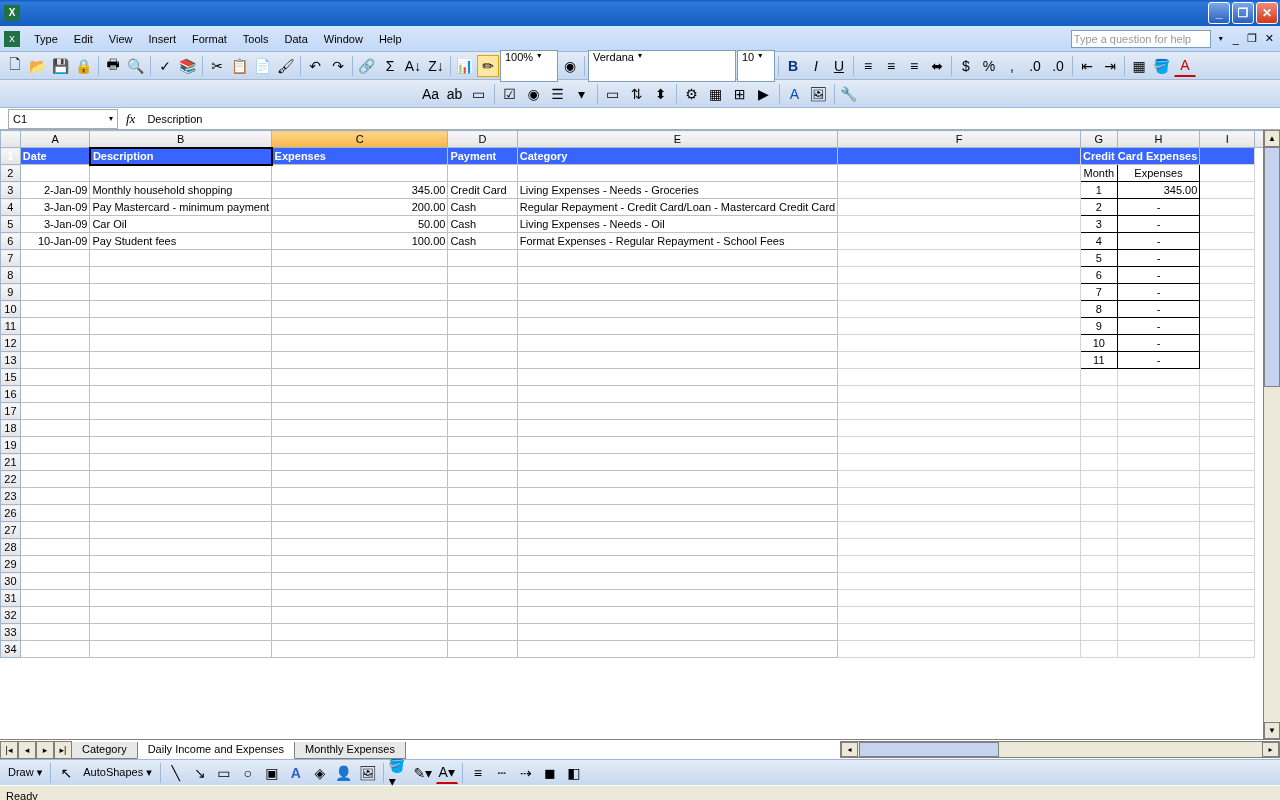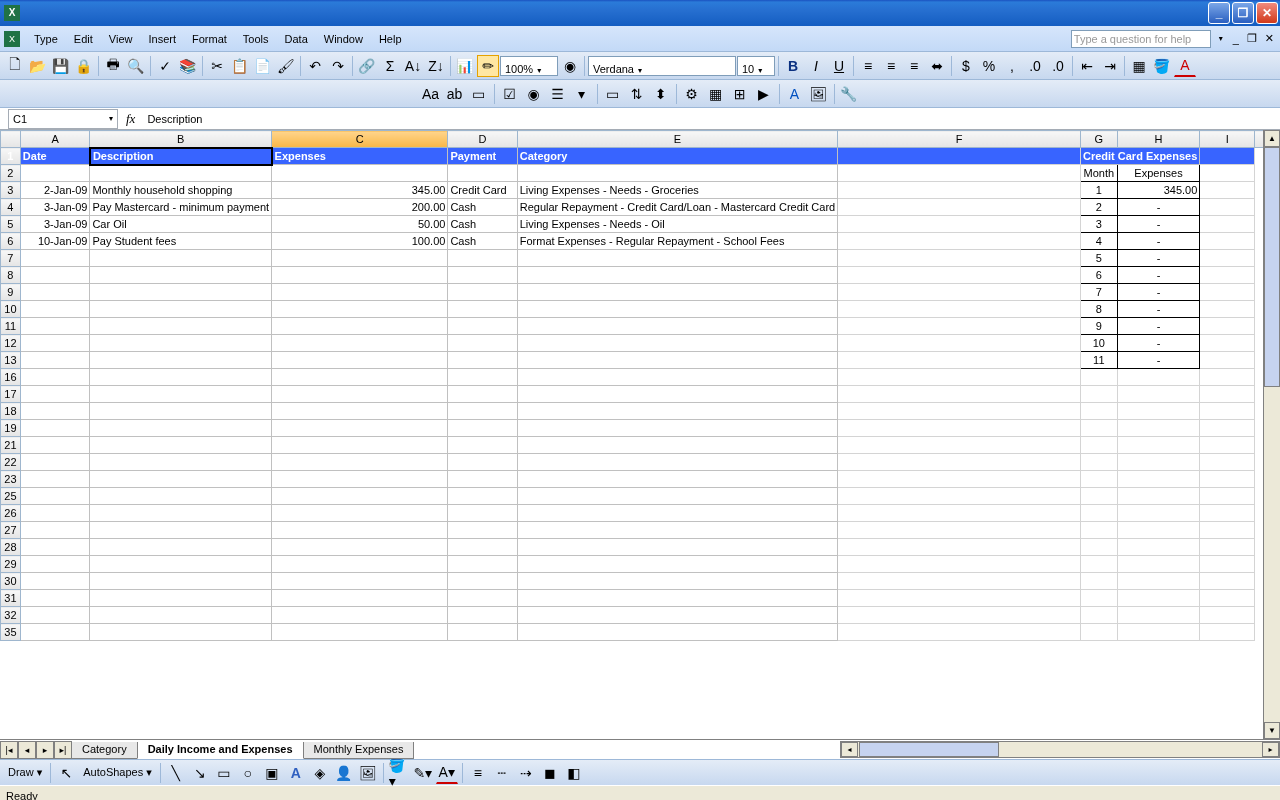--- a/index.html
+++ b/index.html
@@ -19,21 +19,21 @@
 .menubar .xlicon { width:16px; height:16px; background:#207245; color:#fff; font-size:9px; text-align:center; line-height:16px; margin-right:6px; }
 .menubar .mitem { padding:2px 8px; cursor:default; }
 .helpbox { margin-left:auto; display:flex; align-items:center; gap:4px; }
 .helpbox input { width:140px; height:18px; font-size:11px; padding:0 2px; border:1px solid #7f9db9; color:#999; }
 .helpbox .x { font-family:Arial; font-size:11px; padding:0 2px; }
 
 
 .toolbar { height:28px; background:linear-gradient(#e4ecf7,#c7d8ef); display:flex; align-items:center; padding:0 4px; border-bottom:1px solid #9db8d8; gap:1px; }
 .tb-btn { width:22px; height:22px; display:flex; align-items:center; justify-content:center; font-size:14px; cursor:default; border:1px solid transparent; }
 .tb-sep { width:1px; height:20px; background:#9db8d8; margin:0 2px; }
-.tb-combo { height:20px; background:#fff; border:1px solid #7f9db9; display:flex; align-items:flex-end; padding:0 2px 0 4px; font-size:11px; }
+.tb-combo { height:32px; background:#fff; border:1px solid #7f9db9; display:flex; align-items:flex-start; padding:0 2px 0 4px; font-size:11px; }
 .tb-combo .arrow { margin-left:4px; font-size:8px; }
 .toolbar2 { height:28px; background:linear-gradient(#e4ecf7,#c7d8ef); display:flex; align-items:center; justify-content:center; border-bottom:1px solid #9db8d8; gap:2px; }
 
 
 .fbar { height:22px; display:flex; align-items:center; background:#fff; border-bottom:1px solid #a5acb5; }
 .namebox { width:110px; height:20px; border:1px solid #a5acb5; display:flex; align-items:center; padding:0 4px; margin-left:8px; }
 .namebox .arrow { margin-left:auto; font-size:8px; }
 .fx { margin:0 8px; font-style:italic; font-family:serif; font-size:13px; }
 .formula { flex:1; padding:0 4px; }
 
@@ -50,21 +50,21 @@
 .grid td.r { text-align:right; }
 .grid td.c { text-align:center; }
 td.selcell { border:2px solid #000 !important; }
 
 
 .sheetbar { height:20px; background:#fff; border-top:1px solid #808080; display:flex; align-items:center; font-size:11px; }
 .navbtns { display:flex; }
 .navbtn { width:18px; height:18px; border:1px solid #808080; background:#ece9d8; display:flex; align-items:center; justify-content:center; font-size:9px; }
 .tabstrip { display:flex; align-items:flex-end; height:100%; }
 .stab { padding:1px 10px; border:1px solid #808080; border-top:none; background:#fff; margin-left:-1px; position:relative; height:17px; }
-.stab.active { background:#fff; font-weight:bold; border-bottom:1px solid #fff; z-index:1; }
+.stab.active { background:#fff; font-weight:normal; border-bottom:1px solid #fff; z-index:1; }
 .stab.inactive { background:#e8e8e8; }
 .hscroll { margin-left:auto; flex:0 0 440px; height:17px; background:#ece9d8; border:1px solid #808080; position:relative; }
 .hscroll .thumb { position:absolute; left:18px; top:0; width:140px; height:100%; background:#c6d3ef; border:1px solid #808080; }
 .hscroll .ar { position:absolute; top:0; width:17px; height:100%; background:#ece9d8; border:1px solid #808080; display:flex; align-items:center; justify-content:center; font-size:8px; }
 .hscroll .ar.l { left:0; } .hscroll .ar.r { right:0; }
 
 
 .drawbar { height:26px; background:linear-gradient(#e4ecf7,#c7d8ef); border-top:1px solid #9db8d8; display:flex; align-items:center; padding:0 4px; gap:2px; font-size:11px; }
 .drawbar .lbl { padding:0 4px; }
 
@@ -386,20 +386,32 @@
           <td></td>
           <td></td>
           <td></td>
           <td></td>
           <td style="border-color:#d4d4d4"></td>
           <td class="c" style="border:1px solid #000">11</td>
           <td class="c" style="border:1px solid #000">-</td>
           <td style="border-color:#d4d4d4"></td>
         </tr>
         <tr>
+          <td class="rowh">15</td>
+          <td></td>
+          <td></td>
+          <td></td>
+          <td></td>
+          <td></td>
+          <td style="border-color:#d4d4d4"></td>
+          <td style="border-color:#d4d4d4"></td>
+          <td style="border-color:#d4d4d4"></td>
+          <td style="border-color:#d4d4d4"></td>
+        </tr>
+        <tr>
           <td class="rowh">16</td>
           <td></td>
           <td></td>
           <td></td>
           <td></td>
           <td></td>
           <td style="border-color:#d4d4d4"></td>
           <td style="border-color:#d4d4d4"></td>
           <td style="border-color:#d4d4d4"></td>
           <td style="border-color:#d4d4d4"></td>
@@ -470,32 +482,20 @@
           <td></td>
           <td></td>
           <td></td>
           <td></td>
           <td style="border-color:#d4d4d4"></td>
           <td style="border-color:#d4d4d4"></td>
           <td style="border-color:#d4d4d4"></td>
           <td style="border-color:#d4d4d4"></td>
         </tr>
         <tr>
-          <td class="rowh">25</td>
-          <td></td>
-          <td></td>
-          <td></td>
-          <td></td>
-          <td></td>
-          <td style="border-color:#d4d4d4"></td>
-          <td style="border-color:#d4d4d4"></td>
-          <td style="border-color:#d4d4d4"></td>
-          <td style="border-color:#d4d4d4"></td>
-        </tr>
-        <tr>
           <td class="rowh">26</td>
           <td></td>
           <td></td>
           <td></td>
           <td></td>
           <td></td>
           <td style="border-color:#d4d4d4"></td>
           <td style="border-color:#d4d4d4"></td>
           <td style="border-color:#d4d4d4"></td>
           <td style="border-color:#d4d4d4"></td>
@@ -566,21 +566,33 @@
           <td></td>
           <td></td>
           <td></td>
           <td></td>
           <td style="border-color:#d4d4d4"></td>
           <td style="border-color:#d4d4d4"></td>
           <td style="border-color:#d4d4d4"></td>
           <td style="border-color:#d4d4d4"></td>
         </tr>
         <tr>
-          <td class="rowh">35</td>
+          <td class="rowh">33</td>
+          <td></td>
+          <td></td>
+          <td></td>
+          <td></td>
+          <td></td>
+          <td style="border-color:#d4d4d4"></td>
+          <td style="border-color:#d4d4d4"></td>
+          <td style="border-color:#d4d4d4"></td>
+          <td style="border-color:#d4d4d4"></td>
+        </tr>
+        <tr>
+          <td class="rowh">34</td>
           <td></td>
           <td></td>
           <td></td>
           <td></td>
           <td></td>
           <td style="border-color:#d4d4d4"></td>
           <td style="border-color:#d4d4d4"></td>
           <td style="border-color:#d4d4d4"></td>
           <td style="border-color:#d4d4d4"></td>
         </tr>

